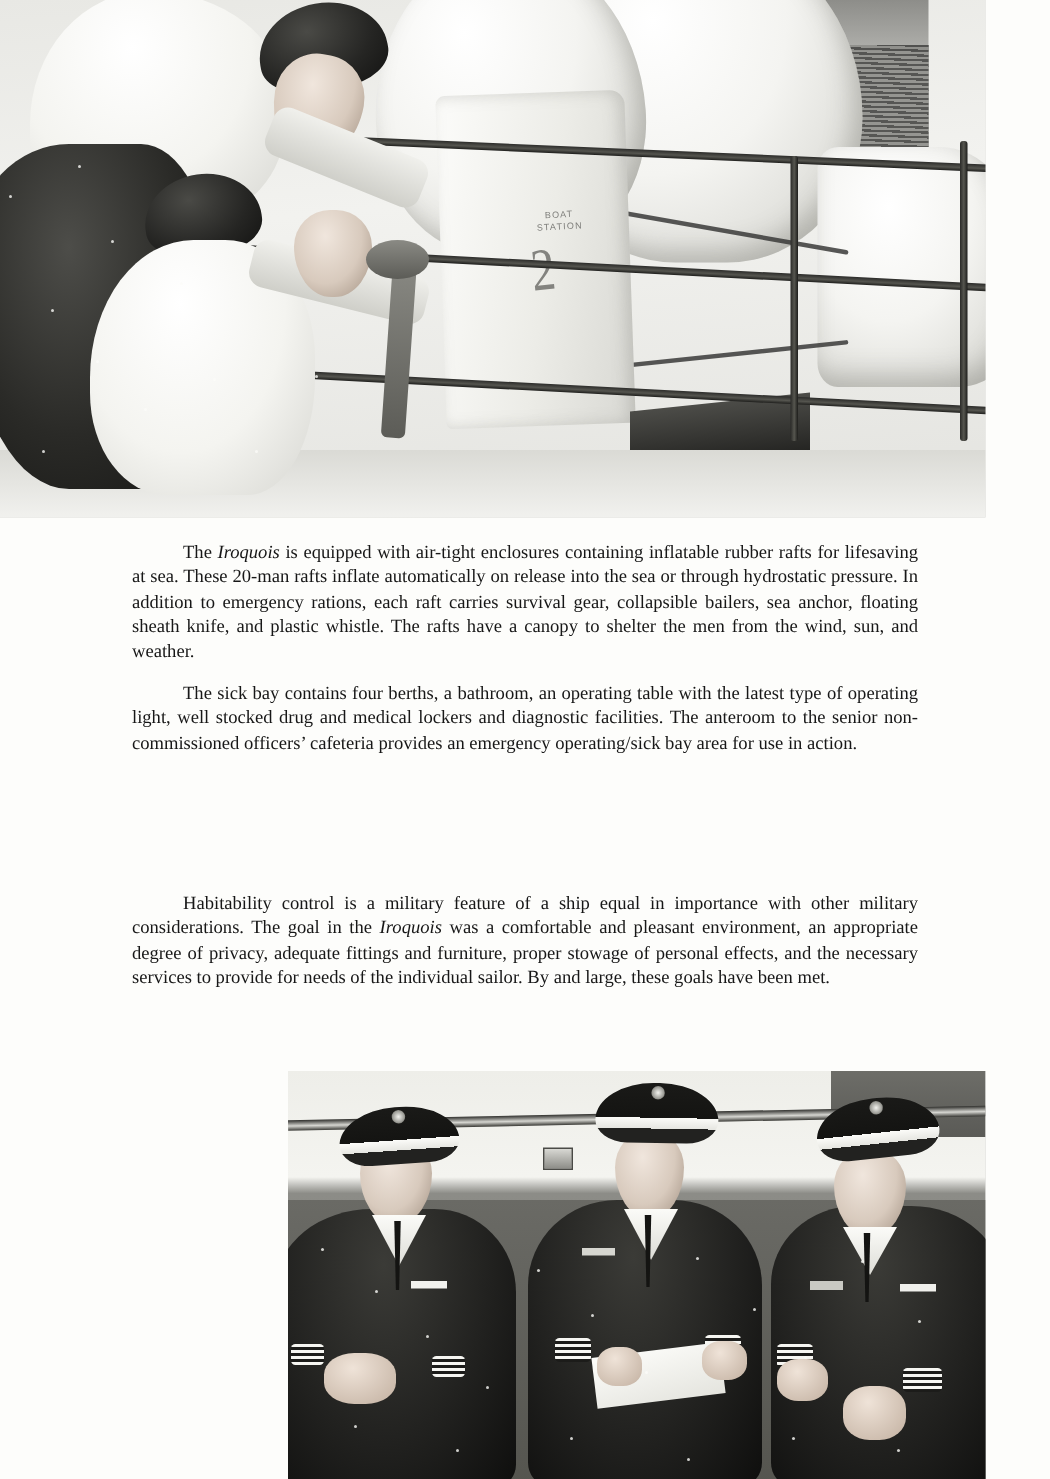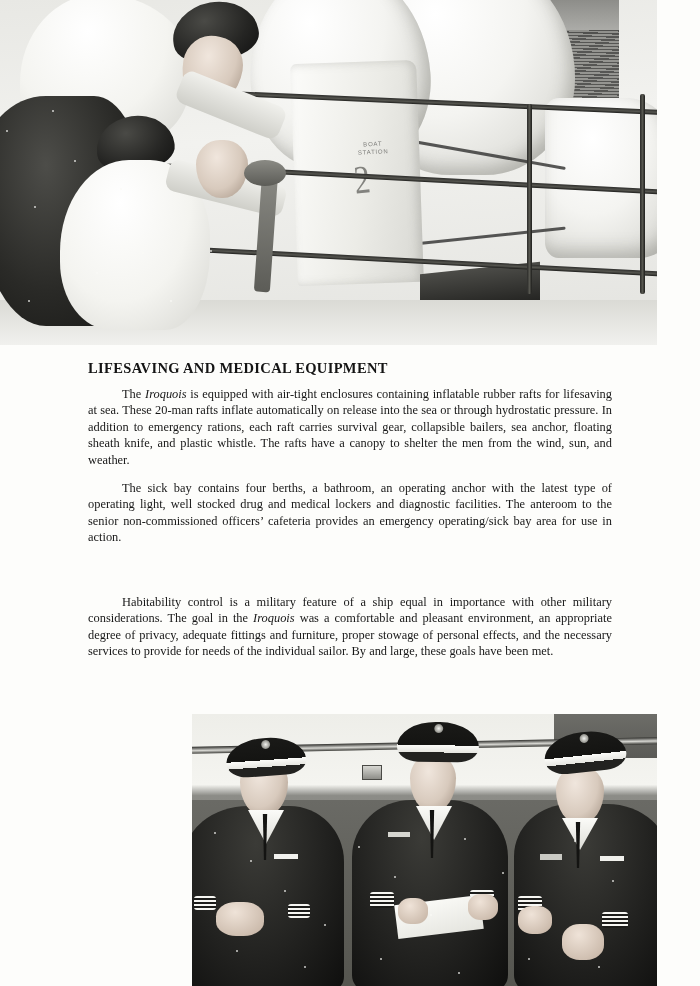--- a/index.html
+++ b/index.html
@@ -304,27 +304,26 @@
           <i style="left:6px; top:130px"></i>
         <i style="left:52px; top:110px"></i>
           <i style="left:102px; top:60px"></i>
       </div>
     </div>
   </div>
 
   <div class="body-text">
 
     <div class="sec-lifesaving">
-      <h2 class="section-head">LIFESAVING AND MEDICAL EQUIPMENT</h2>
 
       <p class="para"><span>The </span><em>Iroquois</em><span> is equipped with air-tight enclosures containing inflatable rubber rafts for lifesaving at sea. These 20-man rafts inflate automatically on release into the sea or through hydrostatic pressure. In addition to emergency rations, each raft carries survival gear, collapsible bailers, sea anchor, floating sheath knife, and plastic whistle. The rafts have a canopy to shelter the men from the wind, sun, and weather.</span></p>
 
       <div class="gap"></div>
 
-      <p class="para"><span>The sick bay contains four berths, a bathroom, an operating anchor with the latest type of operating light, well stocked drug and medical lockers and diagnostic facilities. The anteroom to the senior non-commissioned officers’ cafeteria provides an emergency operating/sick bay area for use in action.</span></p>
+      <p class="para"><span>The sick bay contains four berths, a bathroom, an operating table with the latest type of operating light, well stocked drug and medical lockers and diagnostic facilities. The anteroom to the senior non-commissioned officers’ cafeteria provides an emergency operating/sick bay area for use in action.</span></p>
     </div>
 
     <div class="sec-hab">
 
       <p class="para"><span>Habitability control is a military feature of a ship equal in importance with other military considerations. The goal in the </span><em>Iroquois</em><span> was a comfortable and pleasant environment, an appropriate degree of privacy, adequate fittings and furniture, proper stowage of personal effects, and the necessary services to provide for needs of the individual sailor. By and large, these goals have been met.</span></p>
     </div>
 
   </div>
 
   <div class="photo-bottom">

